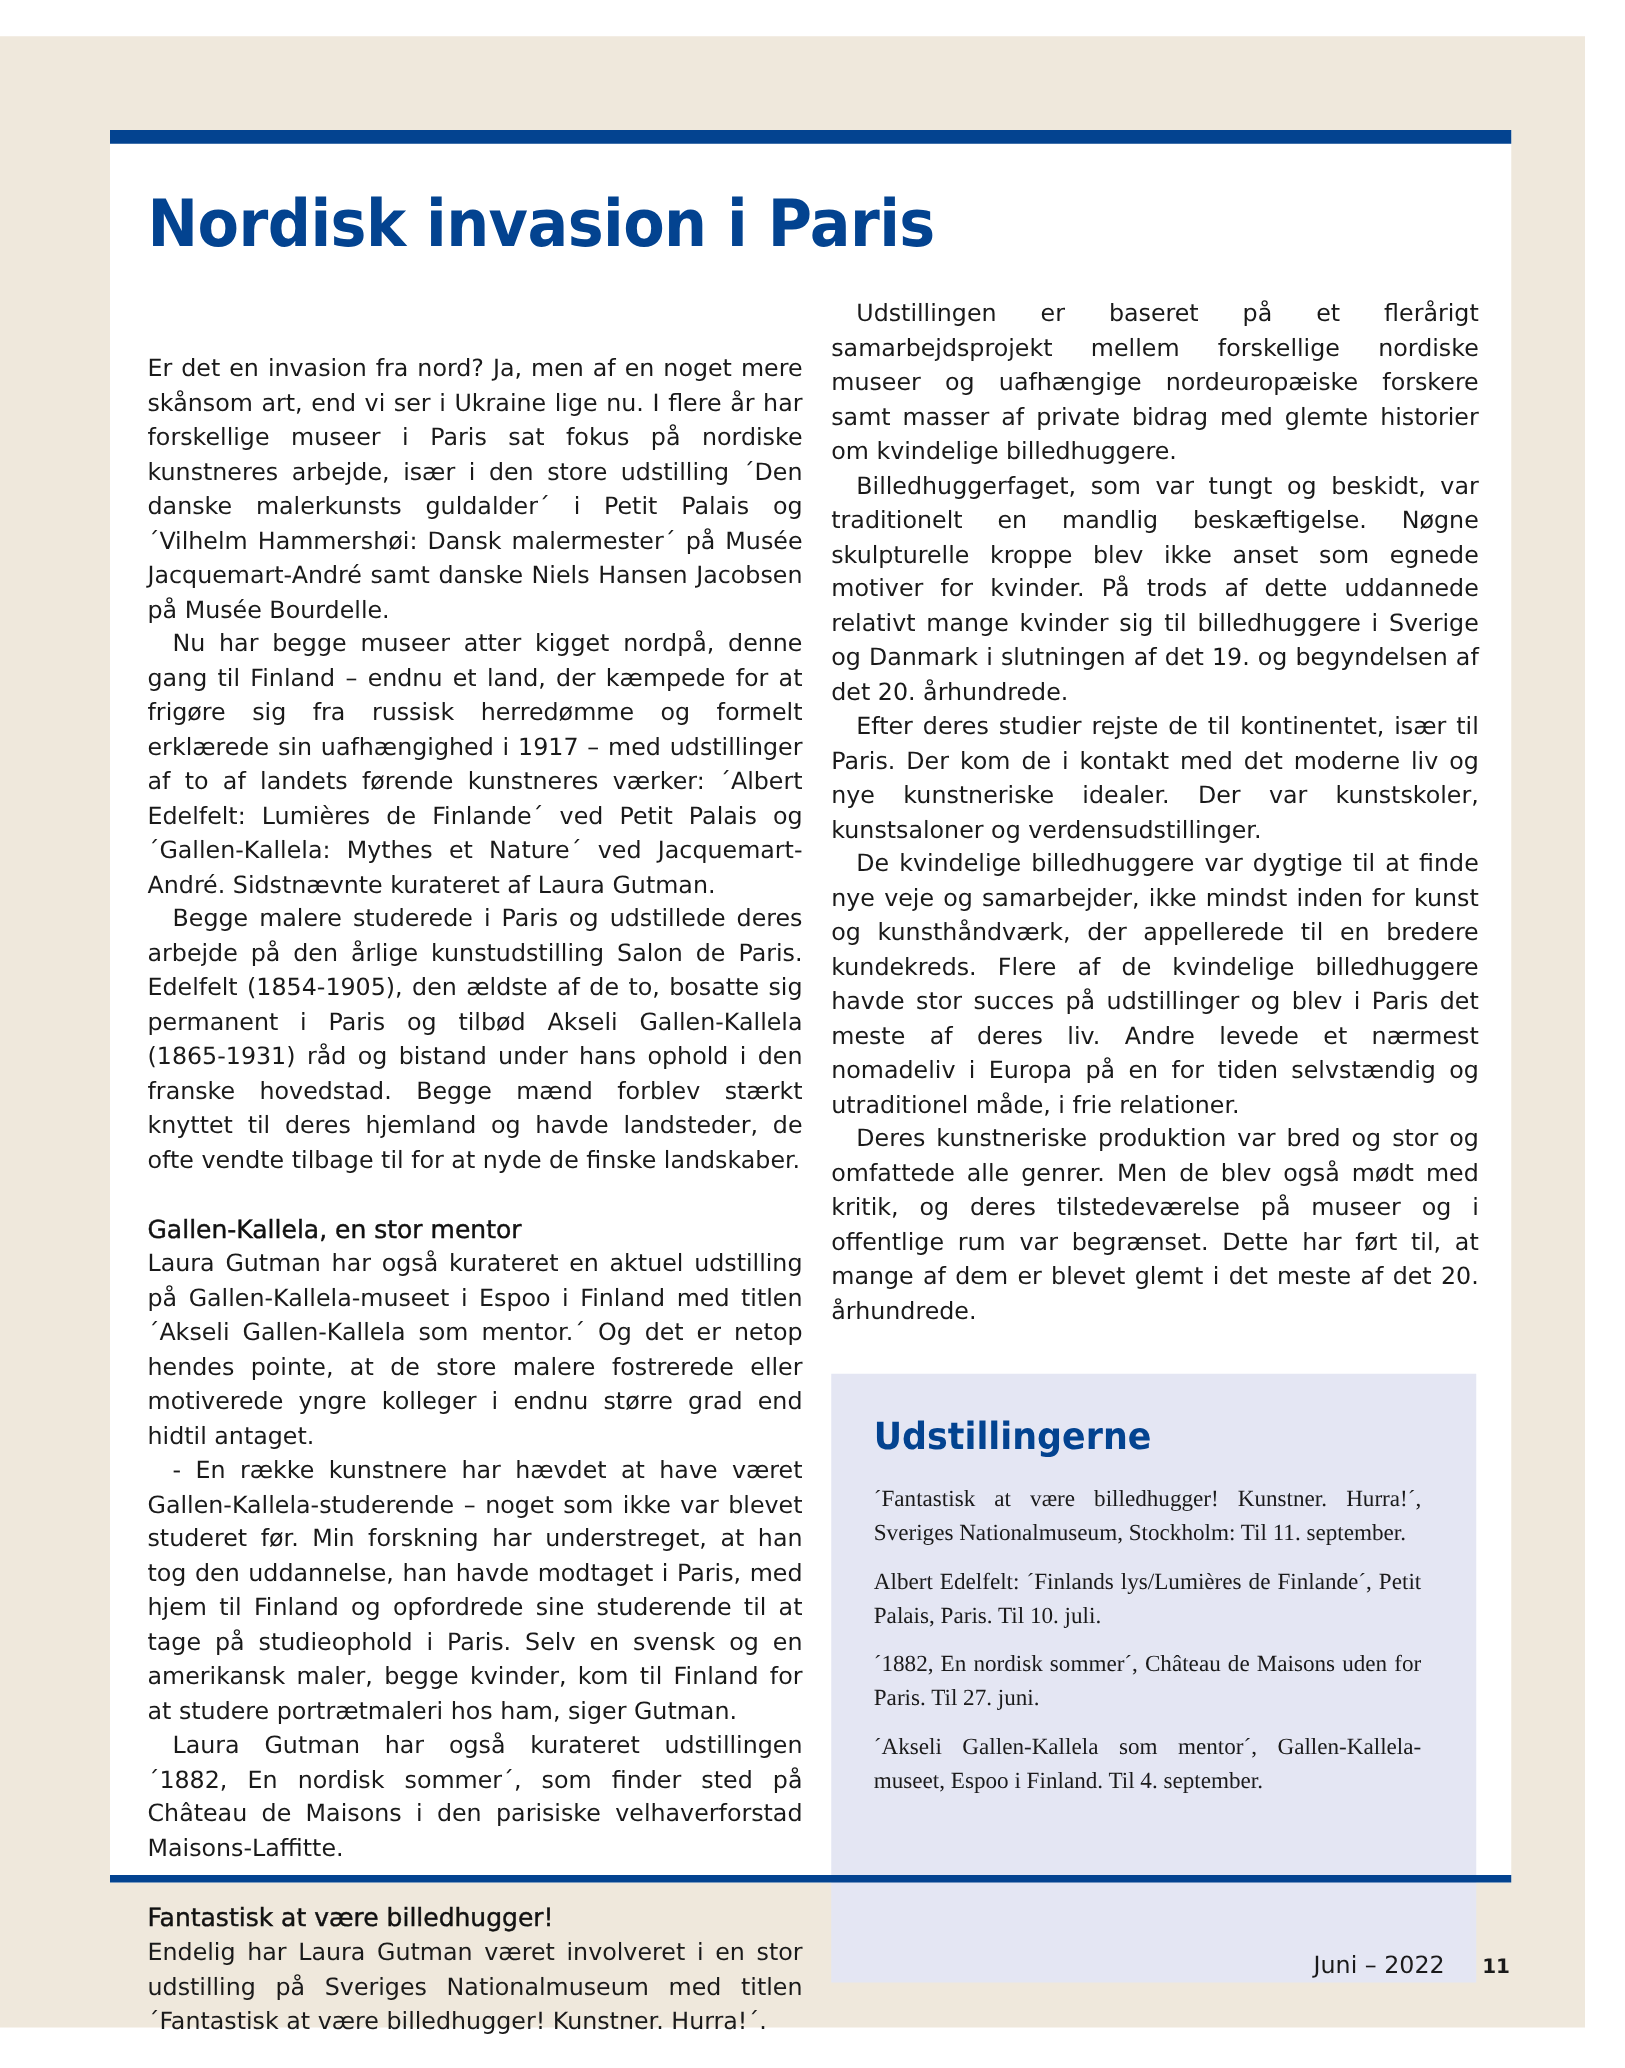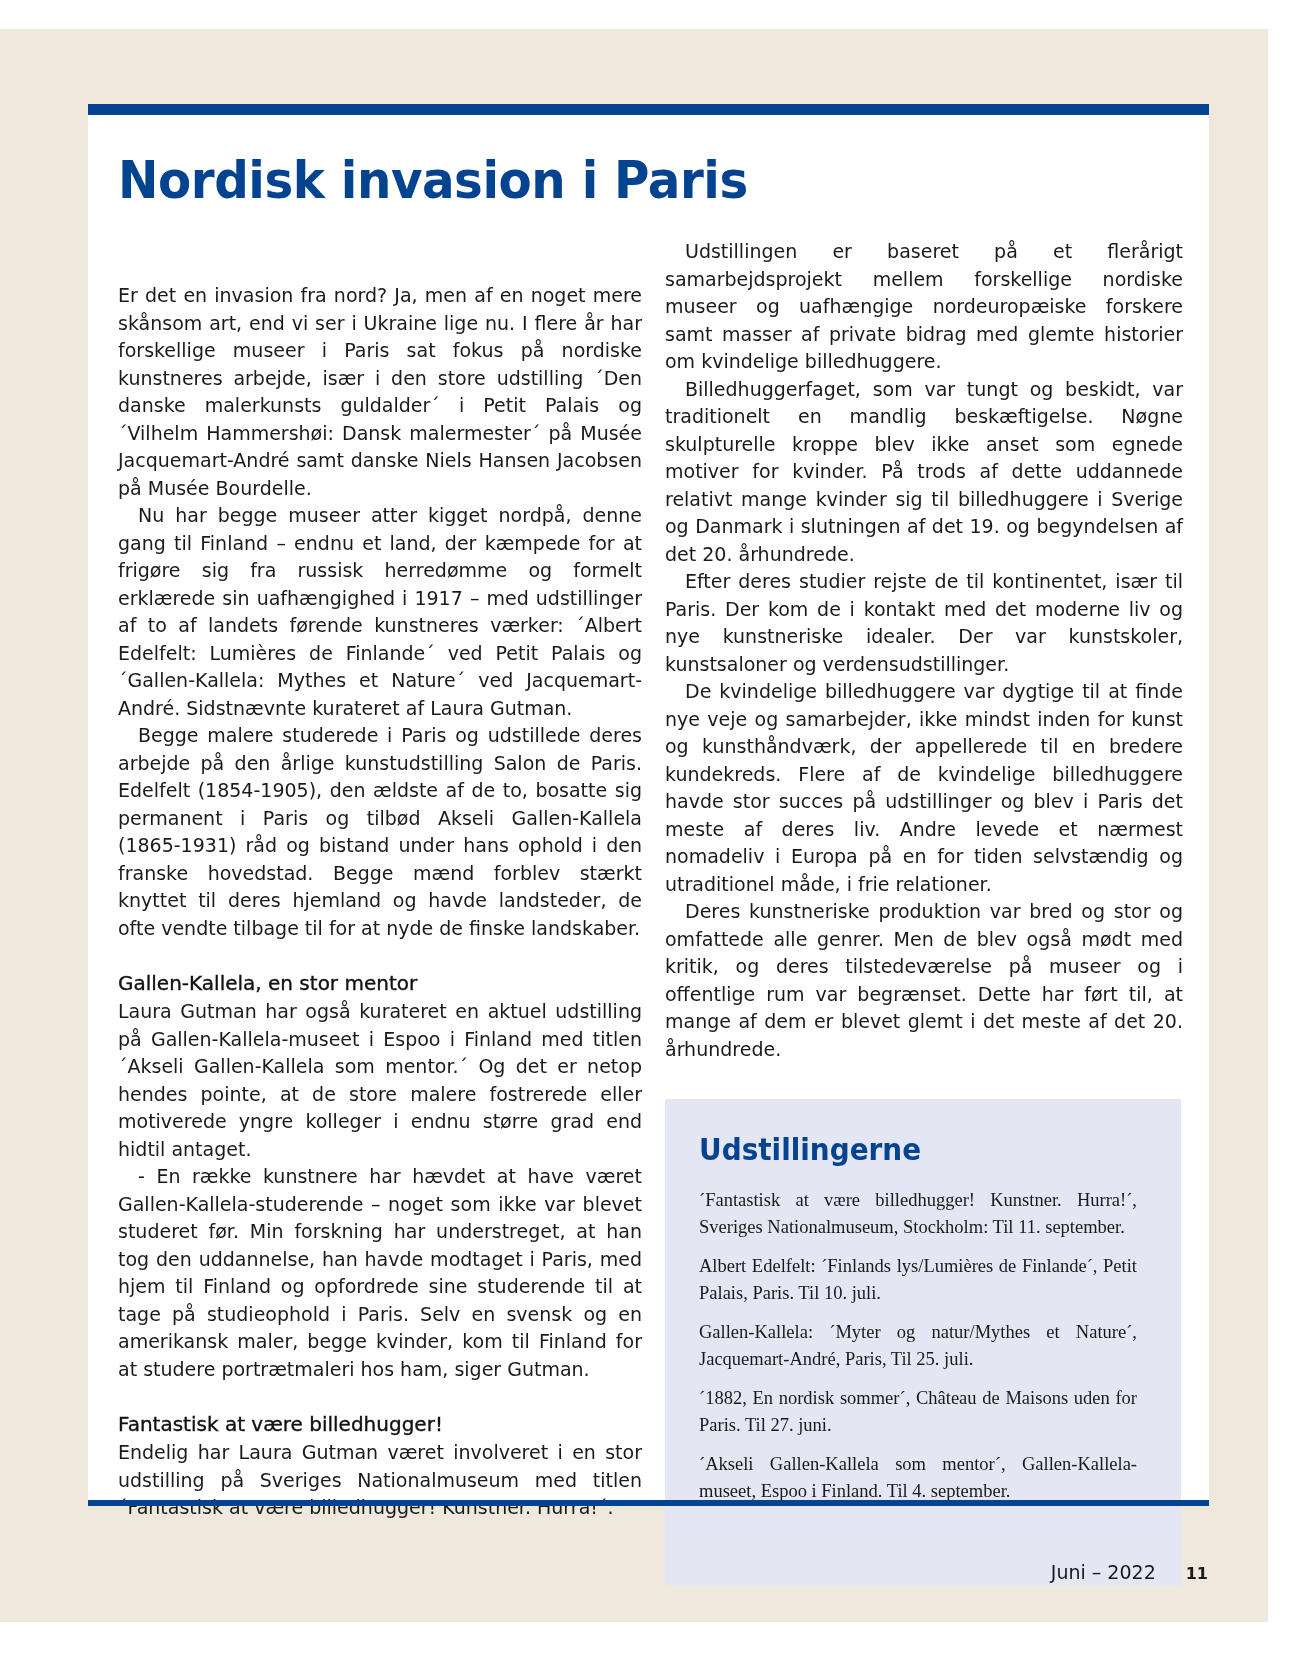--- a/index.html
+++ b/index.html
@@ -62,37 +62,37 @@
   <h1 class="title">Nordisk invasion i Paris</h1>
 
   <div class="col col-left">
     <p class="first">Er det en invasion fra nord? Ja, men af en noget mere skånsom art, end vi ser i Ukraine lige nu. I flere år har forskellige museer i Paris sat fokus på nordiske kunstneres arbejde, især i den store udstilling ´Den danske malerkunsts guldalder´ i Petit Palais og ´Vilhelm Hammershøi: Dansk malermester´ på Musée Jacquemart-André samt danske Niels Hansen Jacobsen på Musée Bourdelle.</p>
     <p>Nu har begge museer atter kigget nordpå, denne gang til Finland – endnu et land, der kæmpede for at frigøre sig fra russisk herredømme og formelt erklærede sin uafhængighed i 1917 – med udstillinger af to af landets førende kunstneres værker: ´Albert Edelfelt: Lumières de Finlande´ ved Petit Palais og ´Gallen-Kallela: Mythes et Nature´ ved Jacquemart-André. Sidstnævnte kurateret af Laura Gutman.</p>
     <p>Begge malere studerede i Paris og udstillede deres arbejde på den årlige kunstudstilling Salon de Paris. Edelfelt (1854-1905), den ældste af de to, bosatte sig permanent i Paris og tilbød Akseli Gallen-Kallela (1865-1931) råd og bistand under hans ophold i den franske hovedstad. Begge mænd forblev stærkt knyttet til deres hjemland og havde landsteder, de ofte vendte tilbage til for at nyde de finske landskaber.</p>
 
     <h3>Gallen-Kallela, en stor mentor</h3>
     <p class="after-head">Laura Gutman har også kurateret en aktuel udstilling på Gallen-Kallela-museet i Espoo i Finland med titlen ´Akseli Gallen-Kallela som mentor.´ Og det er netop hendes pointe, at de store malere fostrerede eller motiverede yngre kolleger i endnu større grad end hidtil antaget.</p>
     <p>- En række kunstnere har hævdet at have været Gallen-Kallela-studerende – noget som ikke var blevet studeret før. Min forskning har understreget, at han tog den uddannelse, han havde modtaget i Paris, med hjem til Finland og opfordrede sine studerende til at tage på studieophold i Paris. Selv en svensk og en amerikansk maler, begge kvinder, kom til Finland for at studere portrætmaleri hos ham, siger Gutman.</p>
+    <p>Laura Gutman har også kurateret udstillingen ´1882, En nordisk sommer´, som finder sted på Château de Maisons i den parisiske velhaverforstad Maisons-Laffitte.</p>
 
     <h3>Fantastisk at være billedhugger!</h3>
     <p class="after-head">Endelig har Laura Gutman været involveret i en stor udstilling på Sveriges Nationalmuseum med titlen ´Fantastisk at være billedhugger! Kunstner. Hurra!´.</p>
   </div>
 
   <div class="col col-right">
     <p>Udstillingen er baseret på et flerårigt samarbejdsprojekt mellem forskellige nordiske museer og uafhængige nordeuropæiske forskere samt masser af private bidrag med glemte historier om kvindelige billedhuggere.</p>
     <p>Billedhuggerfaget, som var tungt og beskidt, var traditionelt en mandlig beskæftigelse. Nøgne skulpturelle kroppe blev ikke anset som egnede motiver for kvinder. På trods af dette uddannede relativt mange kvinder sig til billedhuggere i Sverige og Danmark i slutningen af det 19. og begyndelsen af det 20. århundrede.</p>
     <p>Efter deres studier rejste de til kontinentet, især til Paris. Der kom de i kontakt med det moderne liv og nye kunstneriske idealer. Der var kunstskoler, kunstsaloner og verdensudstillinger.</p>
     <p>De kvindelige billedhuggere var dygtige til at finde nye veje og samarbejder, ikke mindst inden for kunst og kunsthåndværk, der appellerede til en bredere kundekreds. Flere af de kvindelige billedhuggere havde stor succes på udstillinger og blev i Paris det meste af deres liv. Andre levede et nærmest nomadeliv i Europa på en for tiden selvstændig og utraditionel måde, i frie relationer.</p>
     <p>Deres kunstneriske produktion var bred og stor og omfattede alle genrer. Men de blev også mødt med kritik, og deres tilstedeværelse på museer og i offentlige rum var begrænset. Dette har ført til, at mange af dem er blevet glemt i det meste af det 20. århundrede.</p>
 
     <div class="info-box">
       <h2>Udstillingerne</h2>
       <p class="entry">´Fantastisk at være billedhugger! Kunstner. Hurra!´, Sveriges Nationalmuseum, Stockholm: Til 11. september.</p>
       <p class="entry">Albert Edelfelt: ´Finlands lys/Lumières de Finlande´, Petit Palais, Paris. Til 10. juli.</p>
-      <p class="entry">Gallen-Kallela: ´Myter og natur/Mythes et Nature´, Jacquemart-André, Paris, Til 25. juli.</p>
       <p class="entry">´1882, En nordisk sommer´, Château de Maisons uden for Paris. Til 27. juni.</p>
       <p class="entry">´Akseli Gallen-Kallela som mentor´, Gallen-Kallela-museet, Espoo i Finland. Til 4. september.</p>
     </div>
   </div>
 
   <div class="bar-bottom"></div>
 </div>
 
 <div class="footer">
   <span class="date">Juni – 2022</span><span class="page-num">11</span>

